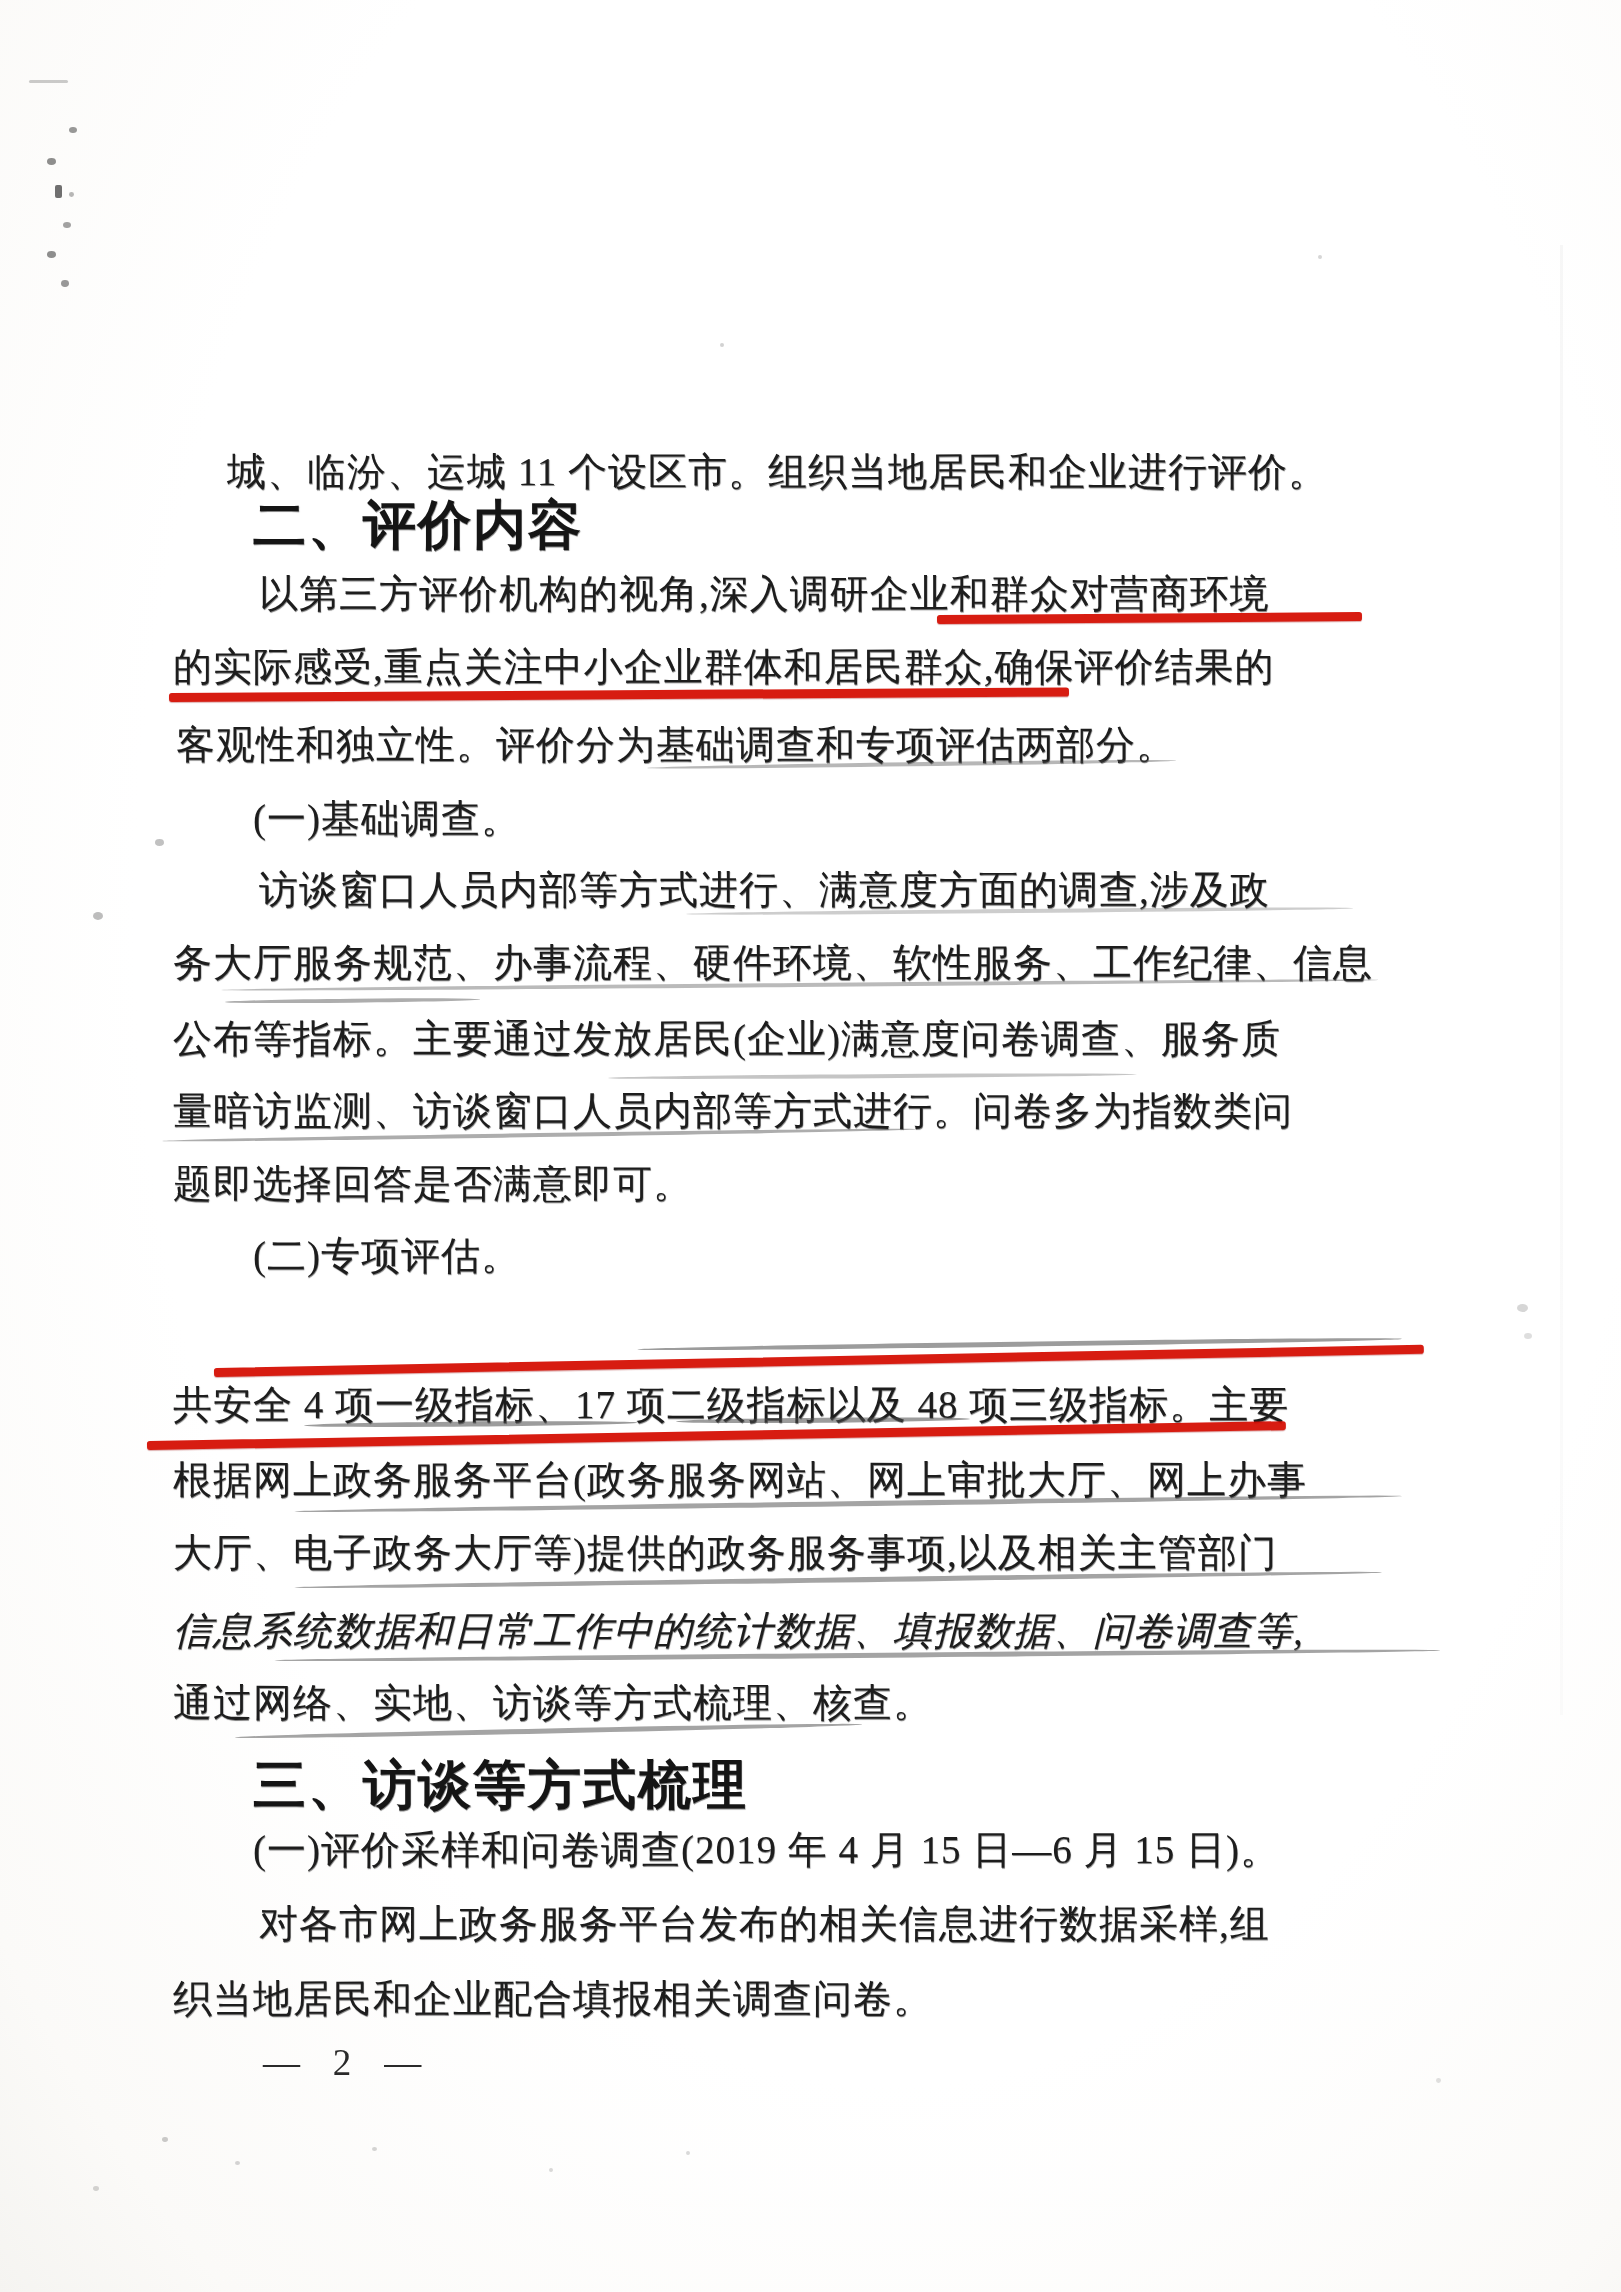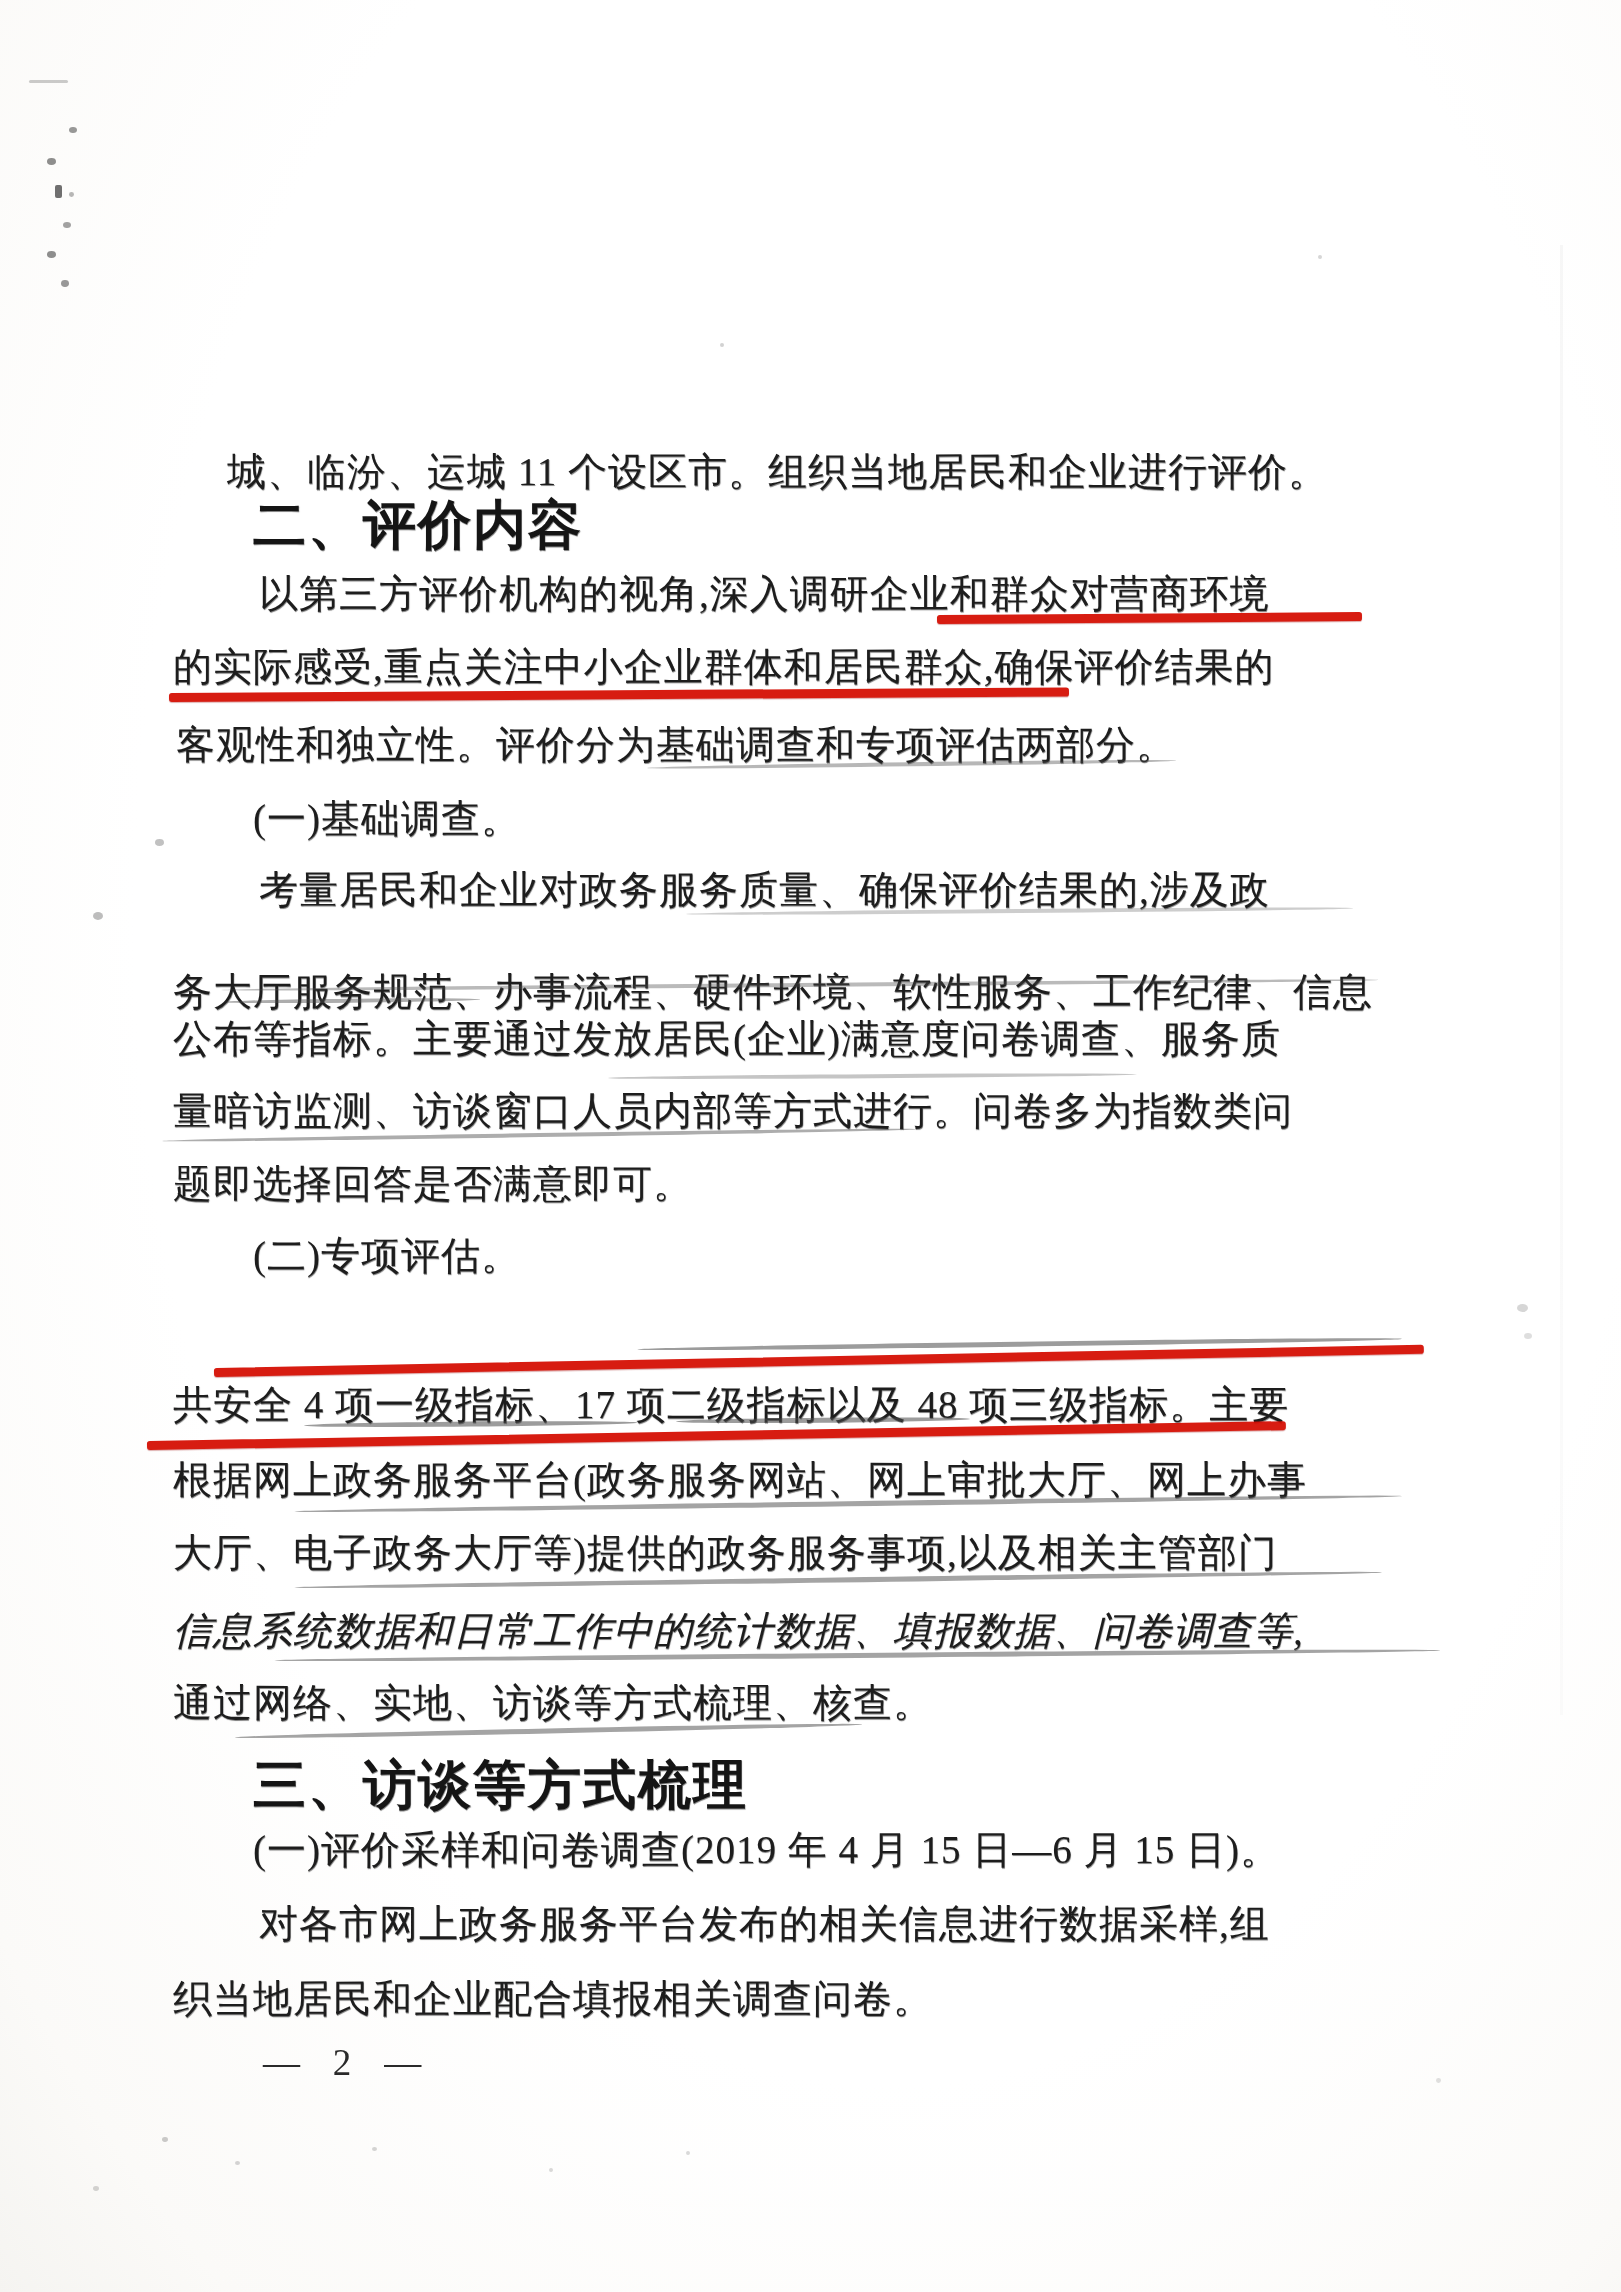--- a/index.html
+++ b/index.html
@@ -64,22 +64,22 @@
 <body>
 
 <div class="page">
 
   <div class="line" style="left:227px; top:417px;margin-top:28px;">城、临汾、运城 11 个设区市。组织当地居民和企业进行评价。</div>
   <div class="line heading" style="left:253px; top:490px;">二、评价内容</div>
   <div class="line" style="left:259px; top:567px;">以第三方评价机构的视角,深入调研企业和群众对营商环境</div>
   <div class="line" style="left:173px; top:640px;">的实际感受,重点关注中小企业群体和居民群众,确保评价结果的</div>
   <div class="line" style="left:176px; top:718px;">客观性和独立性。评价分为基础调查和专项评估两部分。</div>
   <div class="line" style="left:253px; top:792px;">(一)基础调查。</div>
-  <div class="line" style="left:259px; top:863px;">考量居民和企业对政务服务质量、确保评价结果的,涉及政</div>
-  <div class="line" style="left:173px; top:936px;margin-top:29px;">务大厅服务规范、办事流程、硬件环境、软性服务、工作纪律、信息</div>
+  <div class="line" style="left:259px; top:863px;">访谈窗口人员内部等方式进行、满意度方面的调查,涉及政</div>
+  <div class="line" style="left:173px; top:936px;">务大厅服务规范、办事流程、硬件环境、软性服务、工作纪律、信息</div>
   <div class="line" style="left:173px; top:1012px;">公布等指标。主要通过发放居民(企业)满意度问卷调查、服务质</div>
   <div class="line" style="left:173px; top:1084px;">量暗访监测、访谈窗口人员内部等方式进行。问卷多为指数类问</div>
   <div class="line" style="left:173px; top:1157px;">题即选择回答是否满意即可。</div>
   <div class="line" style="left:253px; top:1229px;">(二)专项评估。</div>
   <div class="line" style="left:173px; top:1378px;">共安全 4 项一级指标、17 项二级指标以及 48 项三级指标。主要</div>
   <div class="line" style="left:173px; top:1453px;">根据网上政务服务平台(政务服务网站、网上审批大厅、网上办事</div>
   <div class="line" style="left:173px; top:1526px;">大厅、电子政务大厅等)提供的政务服务事项,以及相关主管部门</div>
   <div class="line" style="left:173px; top:1604px;font-style:italic;">信息系统数据和日常工作中的统计数据、填报数据、问卷调查等,</div>
   <div class="line" style="left:173px; top:1676px;">通过网络、实地、访谈等方式梳理、核查。</div>
   <div class="line heading" style="left:253px; top:1750px;">三、访谈等方式梳理</div>

